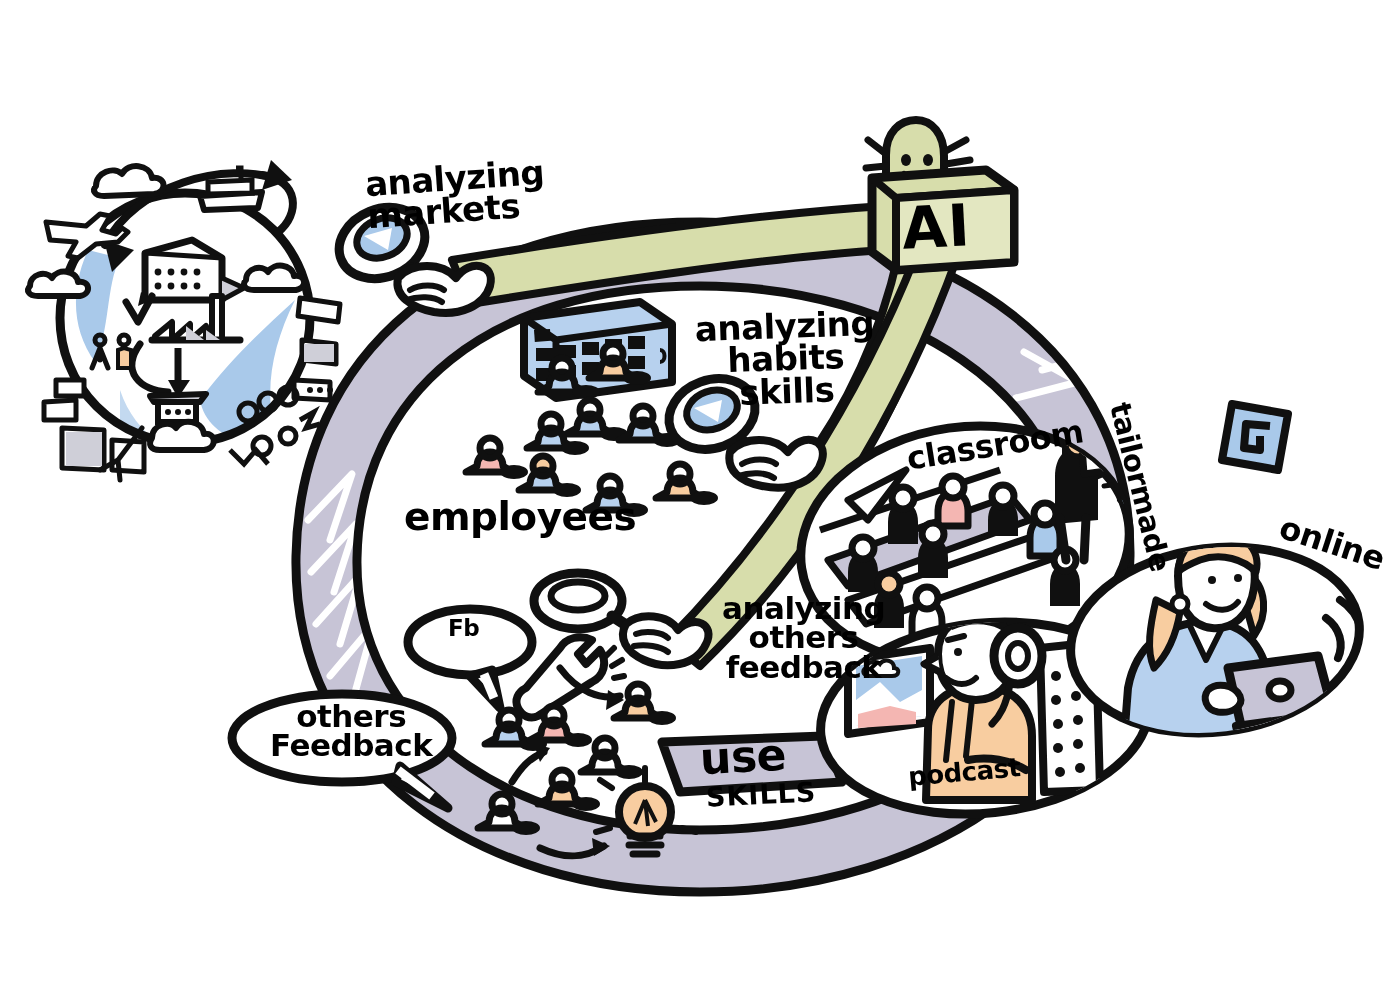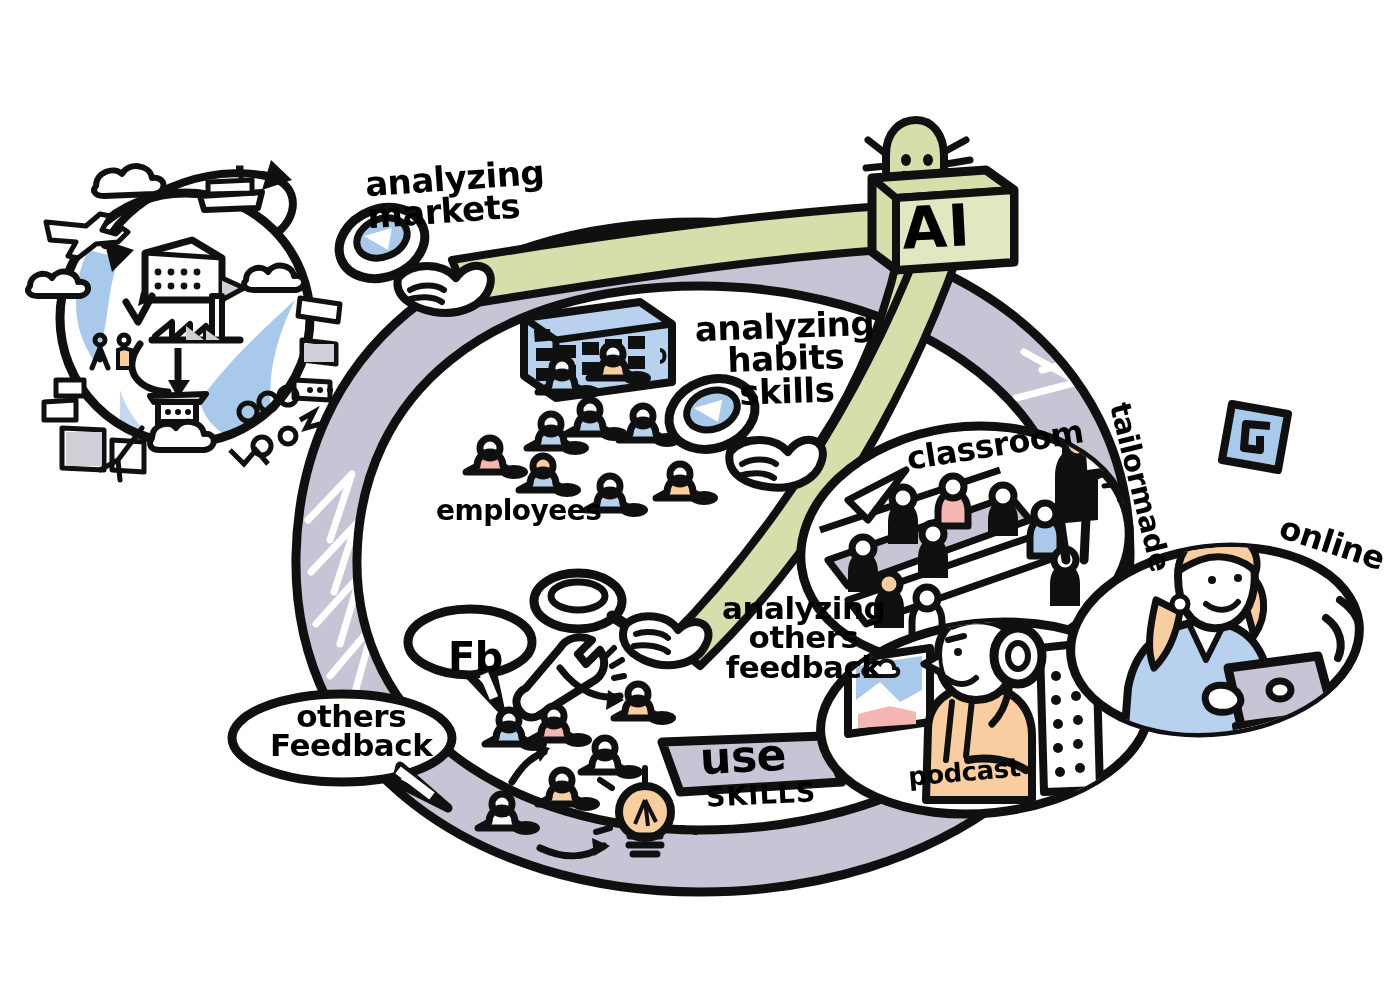--- a/index.html
+++ b/index.html
@@ -559,33 +559,33 @@
 markets</div>
 
   <div class="lbl handfont" style="left:696px;top:310px;font-size:34px;transform:rotate(-2deg);text-align:center;">analyzing
 habits
 skills</div>
 
   <div class="lbl handfont" style="left:722px;top:594px;font-size:31px;text-align:center;">analyzing
 others
 feedback</div>
 
-  <div class="lbl handfont" style="left:436px;top:498px;font-size:28px;">employees</div>
+  <div class="lbl handfont" style="left:404px;top:498px;font-size:39px;">employees</div>
 
   <div class="lbl handfont" style="left:902px;top:200px;font-size:58px;letter-spacing:1px;transform:rotate(-3deg);">AI</div>
 
   <div class="lbl handfont" style="left:906px;top:430px;font-size:32px;transform:rotate(-9deg);">classroom</div>
 
   <div class="lbl handfont" style="left:1132px;top:400px;font-size:29px;transform:rotate(76deg);transform-origin:left top;">tailormade</div>
 
   <div class="lbl handfont" style="left:1278px;top:528px;font-size:32px;transform:rotate(18deg);">online</div>
 
   <div class="lbl handfont" style="left:908px;top:760px;font-size:26px;transform:rotate(-5deg);">podcast</div>
 
   <div class="lbl handfont" style="left:700px;top:736px;font-size:44px;transform:rotate(-3deg);">use</div>
   <div class="lbl handfont" style="left:706px;top:782px;font-size:27px;letter-spacing:1px;transform:rotate(-3deg);">SKILLS</div>
 
-  <div class="lbl handfont" style="left:448px;top:638px;font-size:40px;">Fb</div>
+  <div class="lbl handfont" style="left:448px;top:618px;font-size:23px;">Fb</div>
 
   <div class="lbl handfont" style="left:270px;top:702px;font-size:31px;text-align:center;">others
 Feedback</div>
 
 </div>
 
 </body></html>

